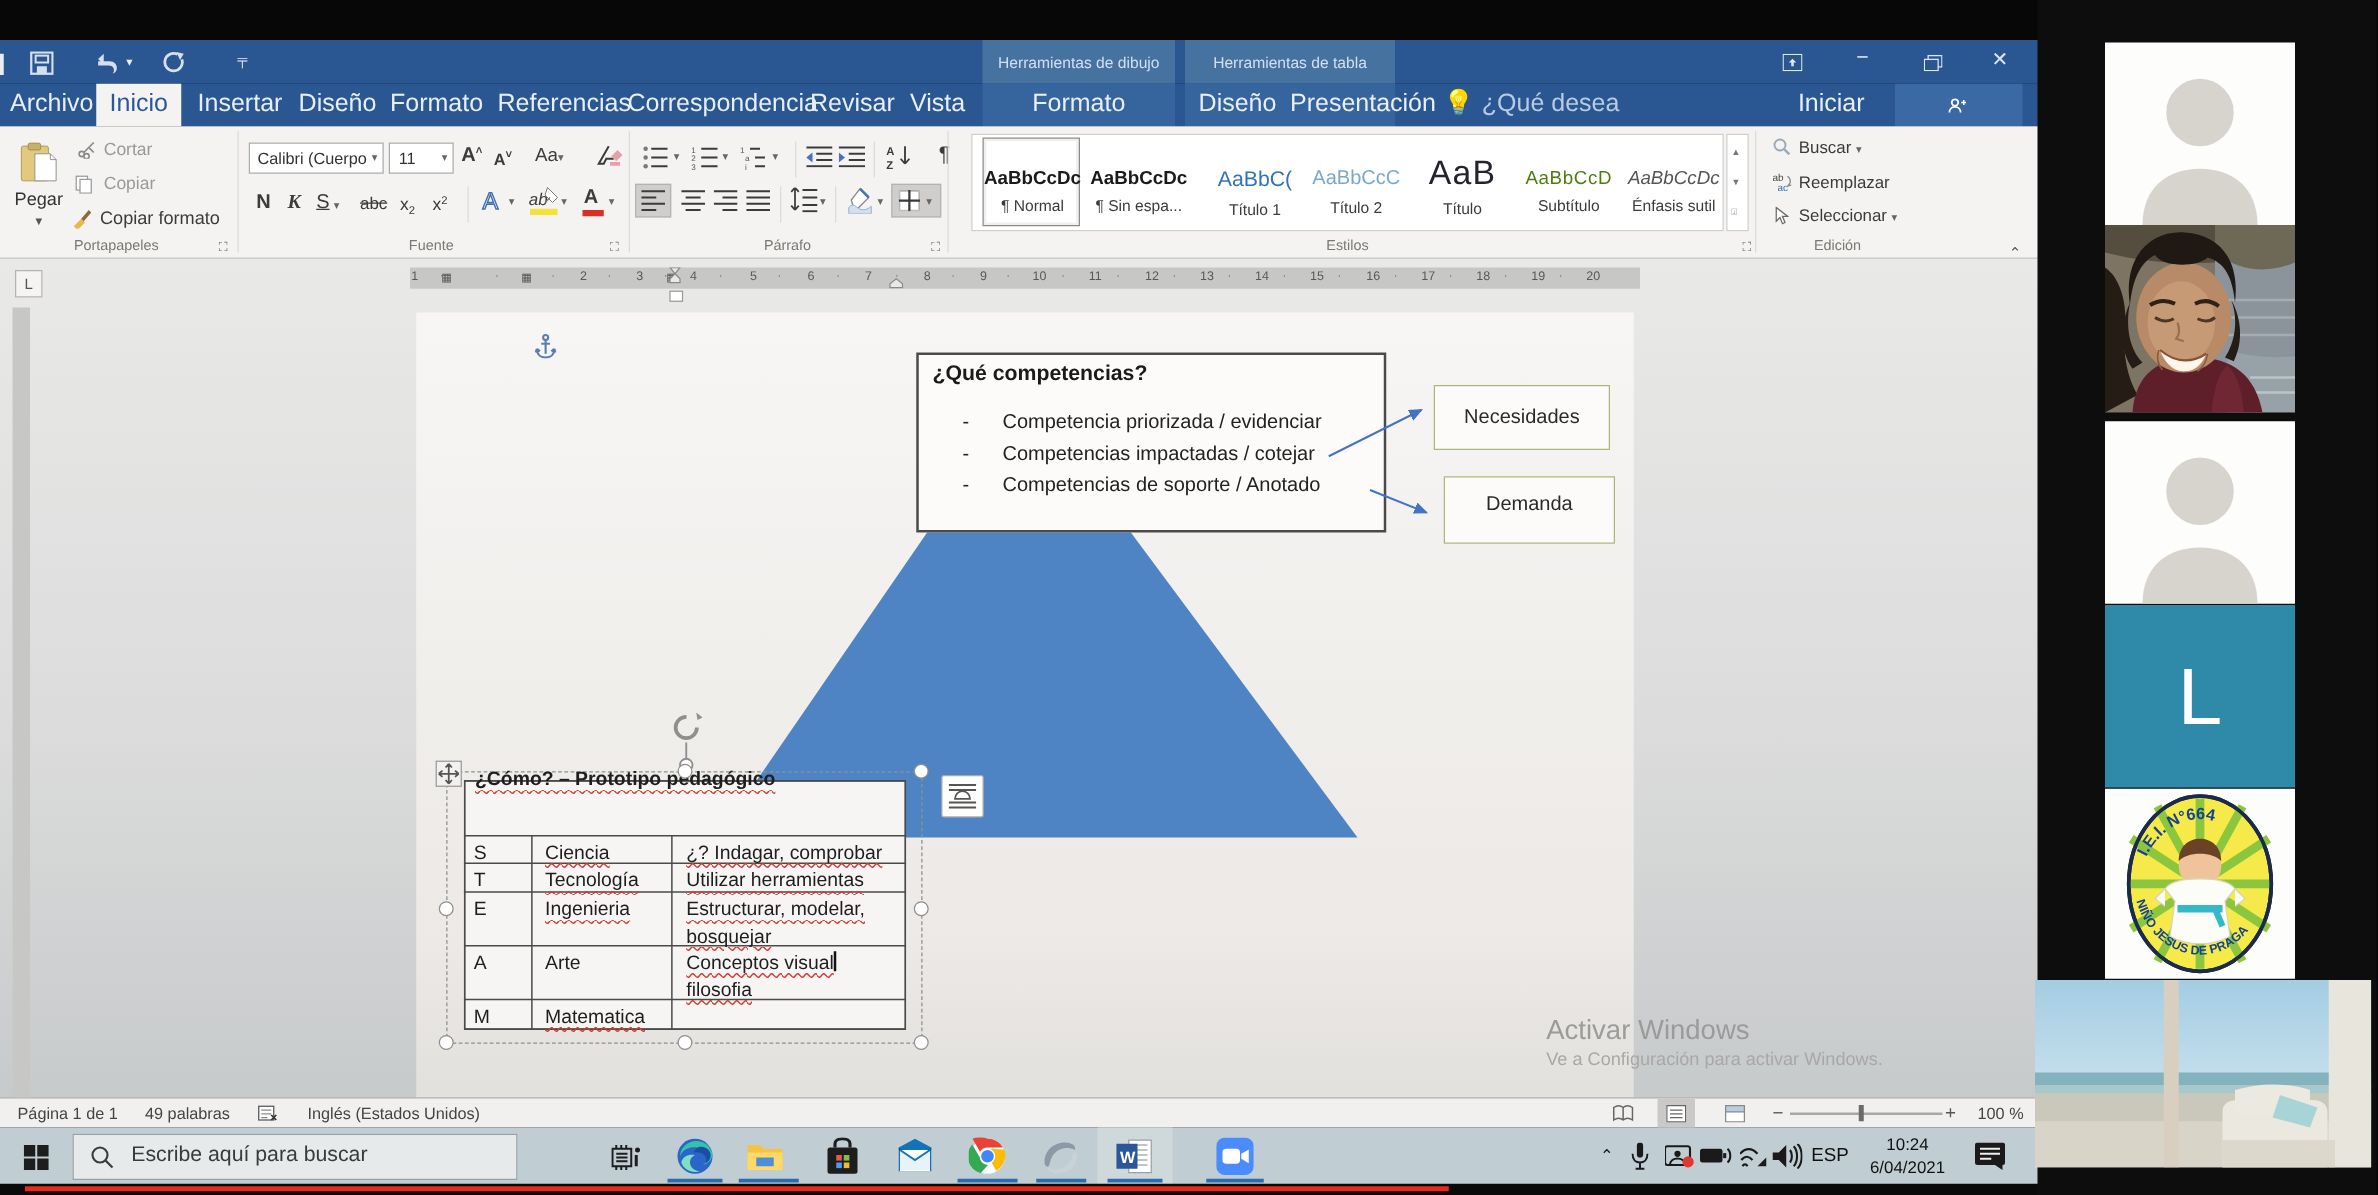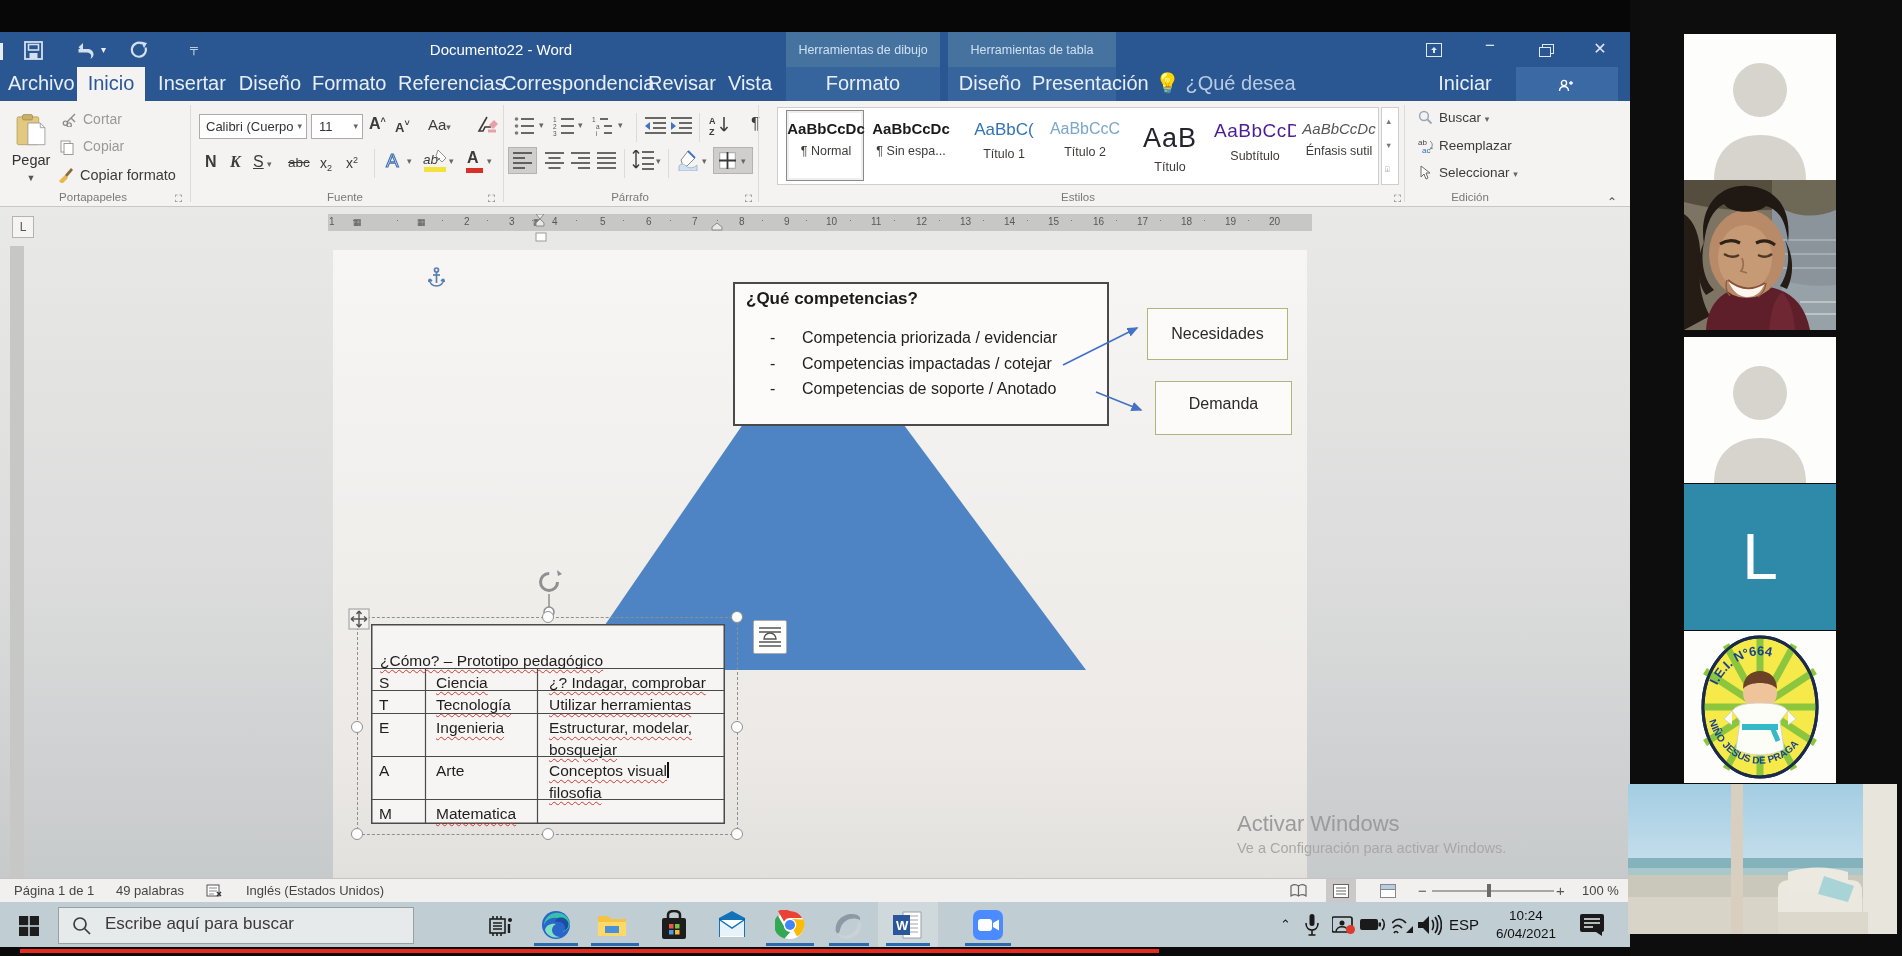--- a/index.html
+++ b/index.html
@@ -13,21 +13,21 @@
   .qat { color:#e8edf4; }
   .ctxhdr { position:absolute; top:0; height:35px; color:#cfe0f2; font-size:12.5px; text-align:center; line-height:37px; }
   .wbtn { position:absolute; top:0; height:35px; width:44px; color:#dfe8f2; text-align:center; line-height:34px; font-size:15px; }
   .tab { position:absolute; top:0; height:34px; color:#e8eef6; font-size:20px; line-height:32px; text-align:center; }
   .tabsel { background:#f4f3f1; color:#2a579a; }
 
   
   #ribbon { left:0; top:101px; width:1634px; height:106px; background:#f4f3f1; border-bottom:1px solid #c9c7c5; }
   .gsep { position:absolute; top:4px; bottom:4px; width:1px; background:#dddbd9; }
   .sit { position:absolute; top:9px; height:71px; text-align:center; overflow:hidden; }
-  .ssam { font-size:16px; margin-top:10px; white-space:nowrap; }
+  .ssam { font-size:16px; margin-top:24px; white-space:nowrap; }
   .slab { font-size:12.5px; color:#3d3b39; margin-top:7px; white-space:nowrap; }
   .glabel { position:absolute; bottom:3px; font-size:11.5px; color:#7b7874; width:120px; text-align:center; }
   .ricon { color:#6a6a6a; }
 
   
   #canvas { left:0; top:207px; width:1634px; height:671px; background:linear-gradient(#e9e9e8, #dcdcdc 55%, #c7cacb); overflow:hidden; }
   #page { position:absolute; left:333px; top:43px; width:974px; height:628px; background:linear-gradient(#f7f6f4,#ece9e6 80%,#e2e0dd); }
   #hruler { position:absolute; left:328px; top:7px; width:984px; height:17px; background:#c7c7c6; color:#5c5c5c; }
   #vruler { position:absolute; left:10px; top:39px; width:14px; height:632px; background:#c7c7c6; }
   .rnum { position:absolute; top:2px; font-size:10px; color:#585858; }
@@ -64,21 +64,20 @@
     <svg class="abs" style="left:76px;top:10px" width="19" height="17" viewBox="0 0 19 17">
         <path d="M2.5 7 h9 c4 0 6 2.5 6 5.5 0 2 -1.5 4 -3.5 4.5 1-1 1.5-2.5 1-4 -0.6-1.8-2-2.6-4-2.6 h-8.5 z" fill="#d4e0ef"></path>
         <path d="M7 1 L2.5 5.2 7 9.5 z" fill="#d4e0ef"></path>
       </svg>
     <div class="abs qat" style="left:101px;top:12px;font-size:10px">▾</div>
     <svg class="abs" style="left:130px;top:9px" width="19" height="19" viewBox="0 0 19 19">
         <path d="M15.5 6.5 A7 7 0 1 1 12 2.5" stroke="#d4e0ef" stroke-width="2.2" fill="none"></path>
         <path d="M11 0.5 L17 2 14 7 z" fill="#d4e0ef"></path>
       </svg>
     <div class="abs qat" style="left:190px;top:10px;font-size:11px">╤</div>
-    <div class="abs" style="left:276px;top:0;width:450px;text-align:center;color:#fff;font-size:15px;line-height:36px">Documento22 - Word</div>
     <div class="ctxhdr" style="left:786px;width:154px;background:#45729f">Herramientas de dibujo</div>
     <div class="ctxhdr" style="left:948px;width:168px;background:#45729f">Herramientas de tabla</div>
     <div class="wbtn" style="left:1412px"><svg width="16" height="14" viewBox="0 0 16 14" style="margin-top:11px">
           <rect x="0.5" y="0.5" width="15" height="13" fill="none" stroke="#dfe8f2"></rect>
           <path d="M8 4 l3 3 h-2 v3 h-2 v-3 h-2 z" fill="#dfe8f2"></path>
         </svg></div>
     <div class="wbtn" style="left:1468px;font-size:17px;line-height:28px">−</div>
     <div class="wbtn" style="left:1524px"><svg width="15" height="13" viewBox="0 0 15 13" style="margin-top:12px">
           <rect x="3.5" y="0.5" width="11" height="9" fill="none" stroke="#dfe8f2"></rect>
           <rect x="0.5" y="3.5" width="11" height="9" fill="#2a5791" stroke="#dfe8f2"></rect>
@@ -297,21 +296,21 @@
       </div>
     <div class="sit" style="left:1044px;width:82px">
         <div class="ssam" style="color:#7ba6cc;font-size:16px">AaBbCcC</div>
         <div class="slab">Título 2</div>
       </div>
     <div class="sit" style="left:1128px;width:84px">
         <div class="ssam" style="color:#24242e;font-size:27px;margin-top:13px;letter-spacing:1px">AaB</div>
         <div class="slab" style="margin-top:6px">Título</div>
       </div>
     <div class="sit" style="left:1214px;width:82px">
-        <div class="ssam" style="color:#4c1d95;font-size:19px;letter-spacing:0.5px">AaBbCcD</div>
+        <div class="ssam" style="color:#4d7c0f;font-size:15px;letter-spacing:0.5px">AaBbCcD</div>
         <div class="slab">Subtítulo</div>
       </div>
     <div class="sit" style="left:1298px;width:82px">
         <div class="ssam" style="color:#555;font-style:italic;font-size:15px">AaBbCcDc</div>
         <div class="slab">Énfasis sutil</div>
       </div>
     <div class="abs" style="left:1381px;top:6px;width:18px;height:78px;background:#fff;border:1px solid #d0cecc"></div>
     <div class="abs" style="left:1385px;top:9px;font-size:7.5px;color:#777;line-height:24px">▲<br>▼<br>⍗</div>
     <div class="glabel" style="left:1018px">Estilos</div>
     <div class="abs ricon" style="left:1394px;top:92px;font-size:10px">⛶</div>
@@ -437,21 +436,21 @@
         <path d="M11 3 v16 M3 11 h16 M11 3 l-2.5 3 M11 3 l2.5 3 M11 19 l-2.5-3 M11 19 l2.5-3 M3 11 l3-2.5 M3 11 l3 2.5 M19 11 l-3-2.5 M19 11 l-3 2.5" stroke="#555" stroke-width="1.4" fill="none"></path>
       </svg>
 
     <svg class="abs" style="left:371px;top:417px" width="354" height="200" viewBox="0 0 354 200">
       <rect x="0.75" y="0.75" width="352.5" height="198.5" fill="#f6f5f3" stroke="#4a4a4a" stroke-width="1.5"></rect>
       <g stroke="#4a4a4a" stroke-width="1.2">
         <path d="M0 44.5 h354 M0 66.5 h354 M0 89.5 h354 M0 132.5 h354 M0 175.5 h354"></path>
         <path d="M54.5 44.5 v155 M166.5 44.5 v155"></path>
       </g>
     </svg>
-    <div class="tx b rs" style="left:380px;top:443px;font-weight:normal">¿Cómo? – Prototipo pedagógico</div>
+    <div class="tx b rs" style="left:380px;top:406px;font-weight:bold">¿Cómo? – Prototipo pedagógico</div>
     <div class="tx" style="left:379px;top:465px">S</div>
       <div class="tx rs" style="left:436px;top:465px">Ciencia</div>
       <div class="tx rs" style="left:549px;top:465px">¿? Indagar, comprobar</div>
     <div class="tx" style="left:379px;top:487px">T</div>
       <div class="tx rs" style="left:436px;top:487px">Tecnología</div>
       <div class="tx rs" style="left:549px;top:487px">Utilizar herramientas</div>
     <div class="tx" style="left:379px;top:510px">E</div>
       <div class="tx rs" style="left:436px;top:510px">Ingenieria</div>
       <div class="tx rs" style="left:549px;top:510px">Estructurar, modelar,<br>bosquejar</div>
     <div class="tx" style="left:379px;top:553px">A</div>

